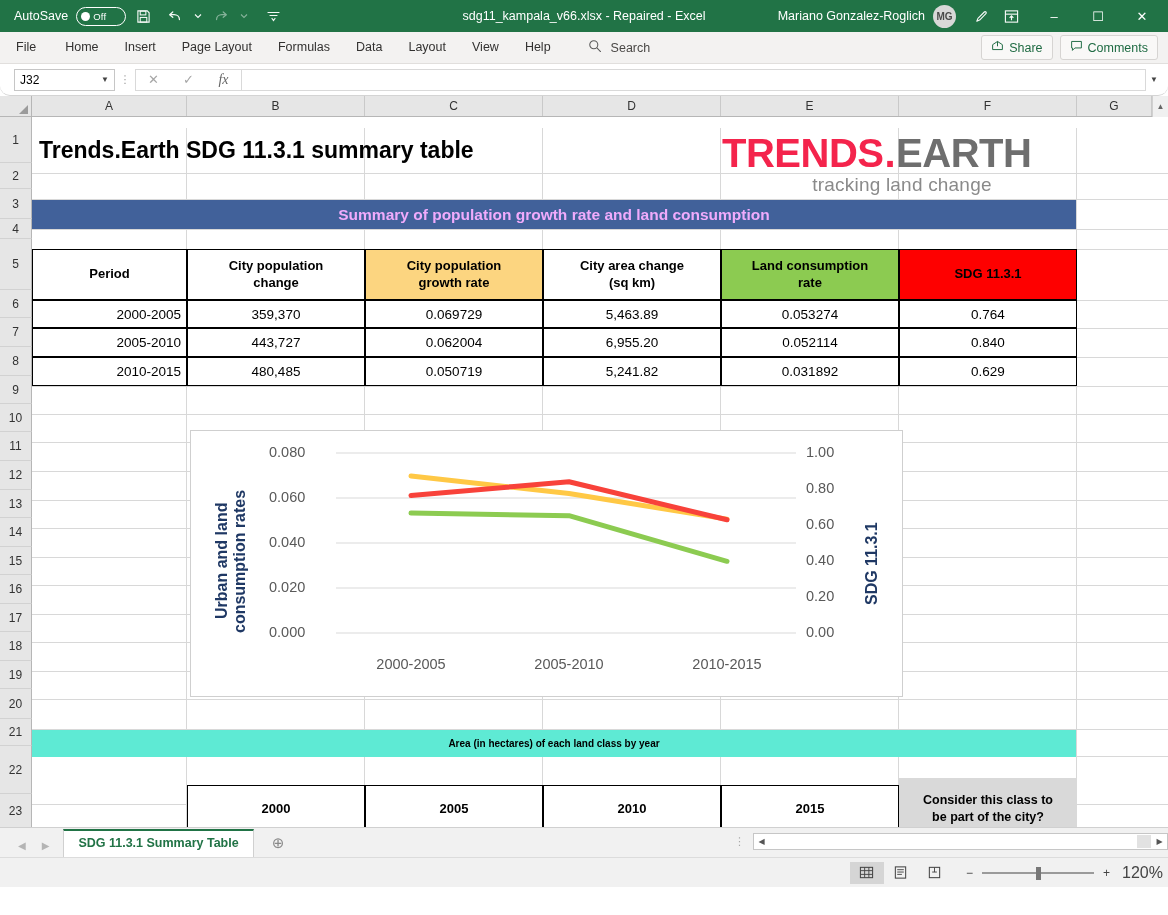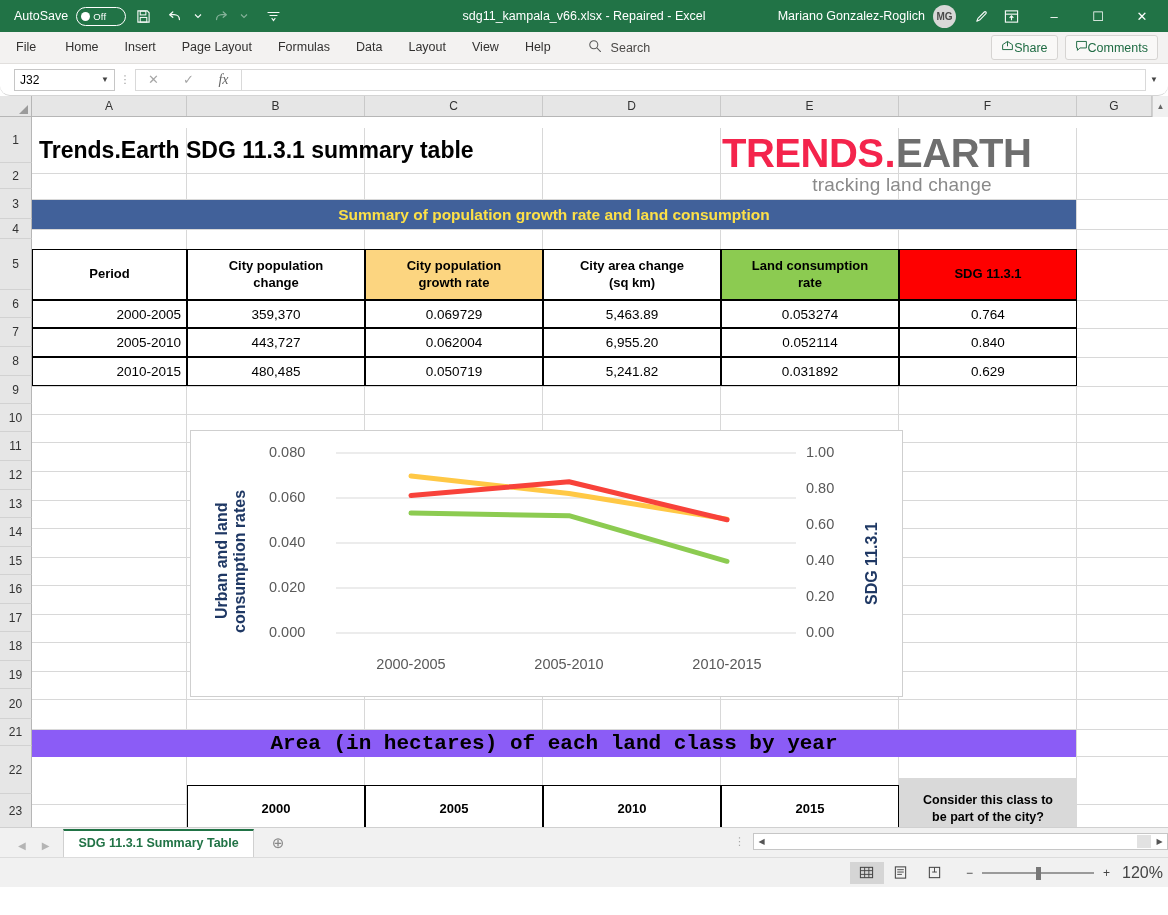--- a/index.html
+++ b/index.html
@@ -55,21 +55,21 @@
   .rtab { padding: 0 13px; line-height: 31px; height: 31px; white-space: nowrap; }
   .rtab.first { padding-left: 16px; padding-right: 16px; }
   .search-wrap {
     display: flex; align-items: center; gap: 9px; margin-left: 24px; color: #605e5c;
   }
   .search-text { font-size: 12.5px; color: #4a4846; }
   .ribbon-right { margin-left: auto; display: flex; align-items: center; gap: 7px; padding-right: 10px; }
   .rbtn {
     border: 1px solid #d6d4d2; background: #f9f8f7; border-radius: 3px;
     padding: 3px 9px; font-size: 12.5px; color: #1f6b43; display: flex;
-    align-items: center; line-height: 16px;
+    align-items: center; gap: 5px; line-height: 16px;
   }
 
   
   .fbar {
     height: 32px; background: #ffffff; display: flex; align-items: center;
     border-bottom: 1px solid #d4d4d4; padding: 0 6px; gap: 0; border-radius: 10px;
   }
   .namebox {
     width: 101px; height: 22px; border: 1px solid #c6c6c6; background: #fff;
     display: flex; align-items: center; padding: 0 5px; font-size: 12px; color: #000;
@@ -120,27 +120,26 @@
   .gridline-v { position: absolute; top: 0; bottom: 0; width: 1px; background: #d8d8d8; }
   .gridline-h { position: absolute; left: 0; right: 0; height: 1px; background: #d8d8d8; }
 
   .cell { position: absolute; display: flex; align-items: center; }
 
   
   .c-title {
     font-size: 23px; font-weight: bold; color: #000; padding-left: 7px;
   }
   .band-blue {
-    background: #41619a; color: #fde047; font-weight: bold; font-size: 15.5px;
+    background: #41619a; color: #f0abfc; font-weight: bold; font-size: 15.5px;
     justify-content: center;
   }
   .band-green {
-    background: #8b5cf6; color: #000; font-weight: bold; font-size: 21px;
+    background: #5eead4; color: #000; font-weight: bold; font-size: 10px;
     justify-content: center;
-    font-family: Liberation Mono, monospace;
   }
   .hdr {
     border: 1.6px solid #000; font-weight: bold; font-size: 13px;
     justify-content: center; text-align: center; background: #fff; color:#000;
     flex-direction: column; line-height: 1.25;
   }
   .hdr.amber { background: #fcd580; }
   .hdr.green { background: #8ccb51; }
   .hdr.red   { background: #fe0000; }
   .dcell {

